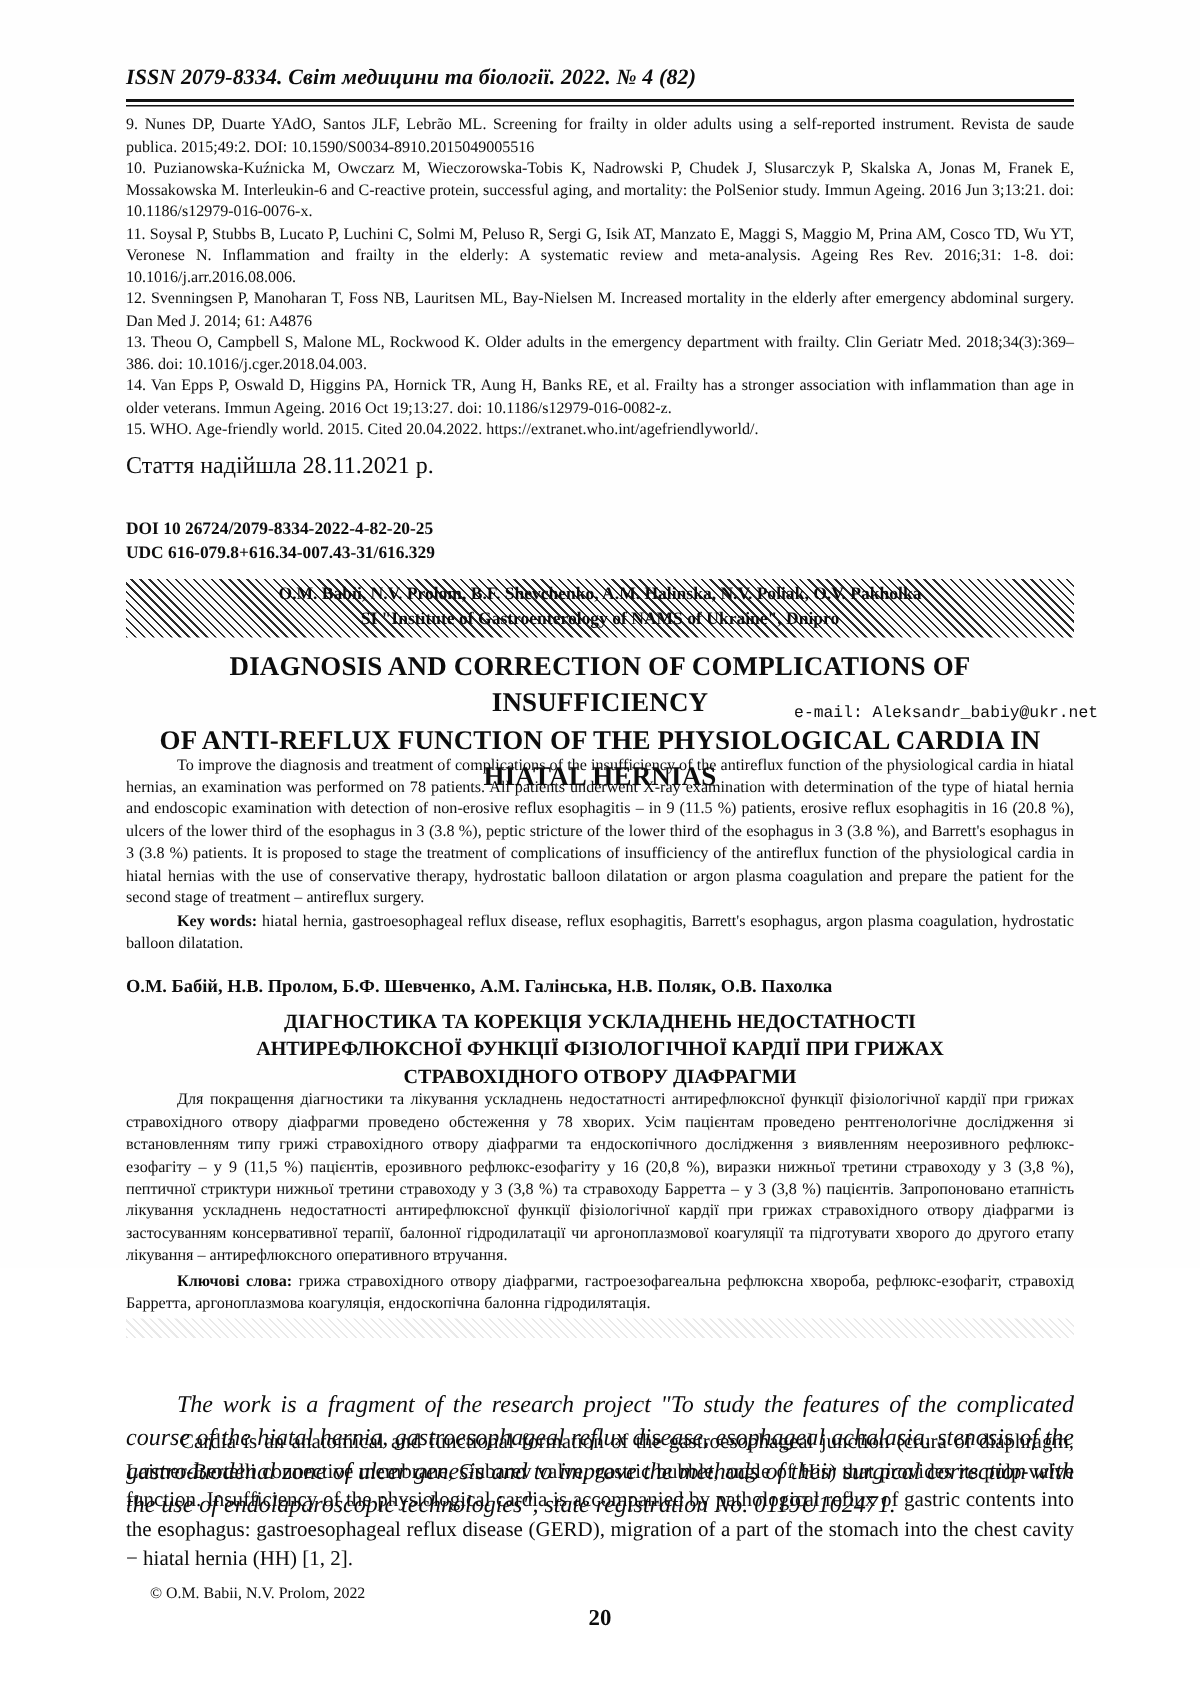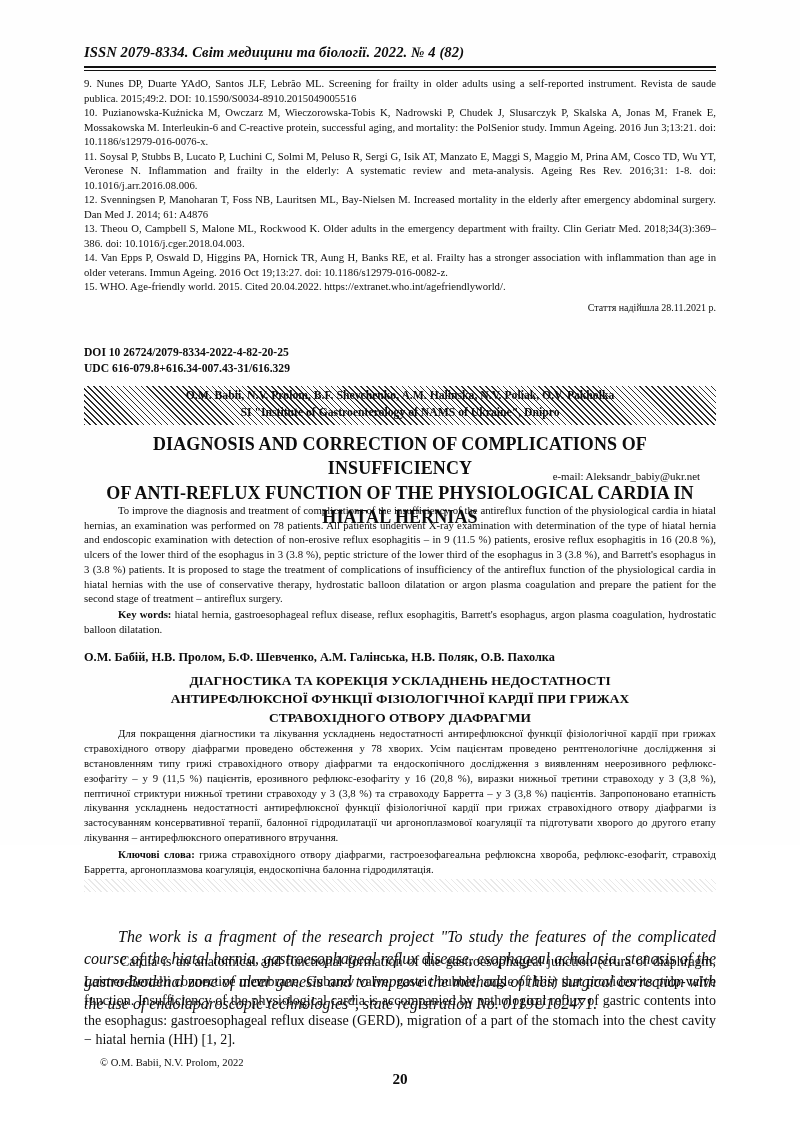--- a/index.html
+++ b/index.html
@@ -61,22 +61,21 @@
     margin: 0;
     text-indent: 0;
   }
 
   
   .received {
     position: absolute;
     left: 84px;
     top: 302px;
     width: 632px;
-    text-align: right;
-    font-size: 10px;
+    font-size: 16px;
   }
 
   
   .doiblock {
     position: absolute;
     left: 84px;
     top: 345px;
     width: 632px;
     font-size: 11.6px;
     font-weight: bold;
@@ -111,25 +110,26 @@
     top: 432px;
     width: 632px;
     text-align: center;
     font-weight: bold;
     font-size: 18px;
     line-height: 1.36;
     letter-spacing: 0.1px;
   }
   .email {
     position: absolute;
-    left: 68px;
+    left: 100px;
     top: 470px;
     width: 632px;
     text-align: right;
     font-size: 10.9px;
+    font-family: Liberation Mono, monospace;
   }
 
   
   .en-abs {
     position: absolute;
     left: 84px;
     top: 503px;
     width: 632px;
     font-size: 10.75px;
     line-height: 1.37;

